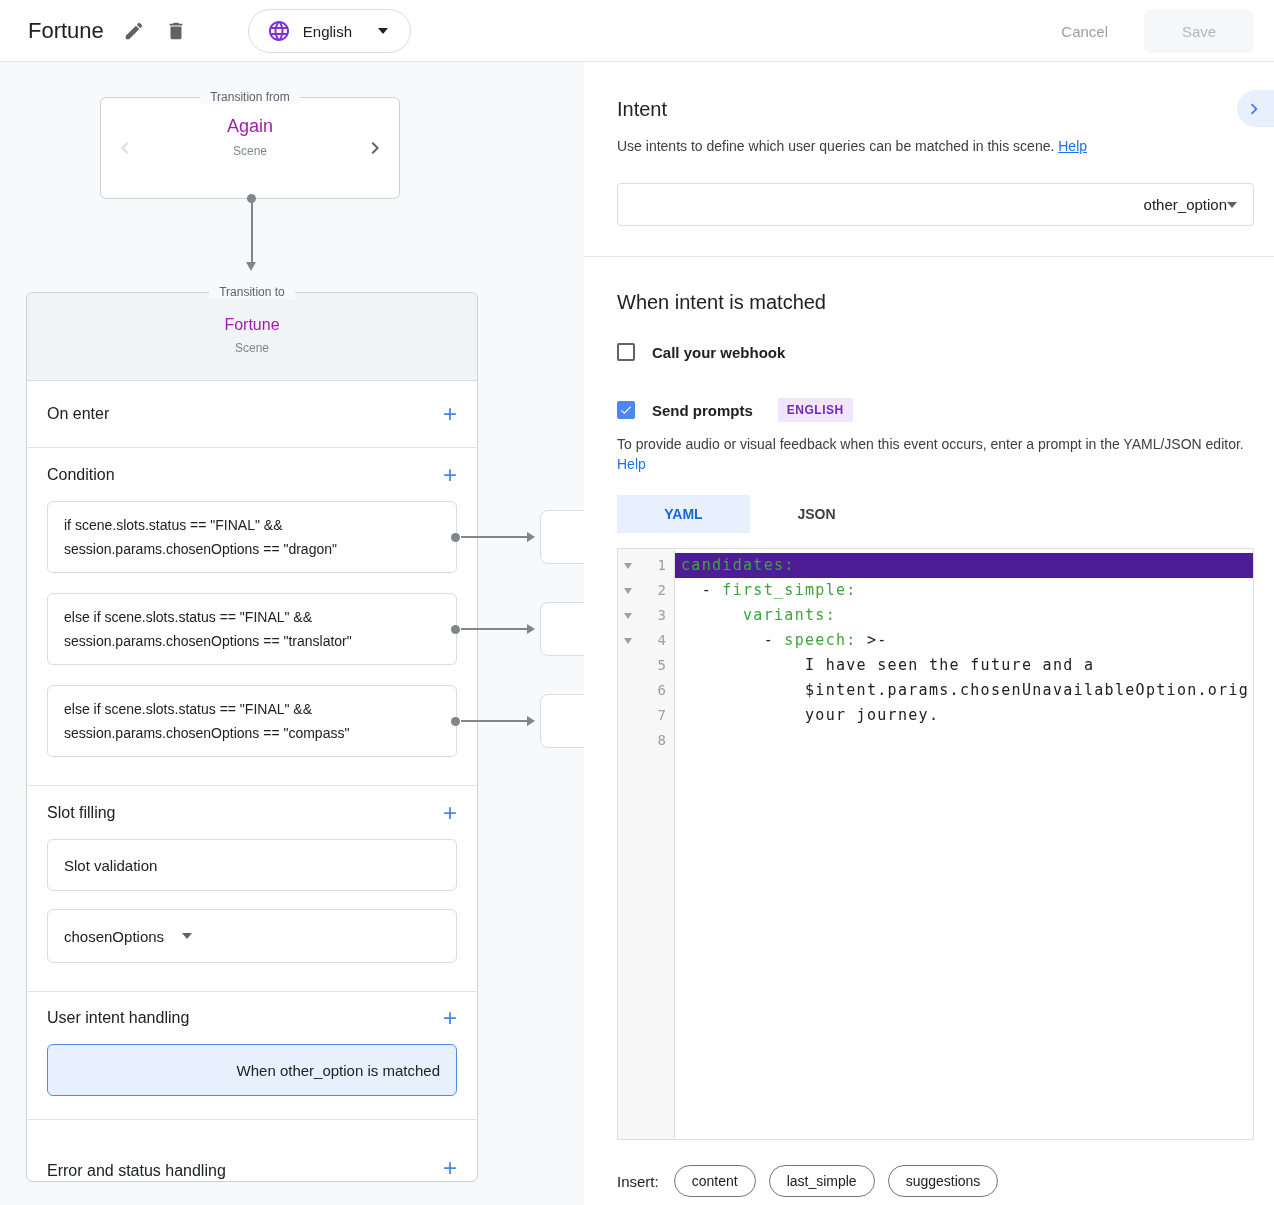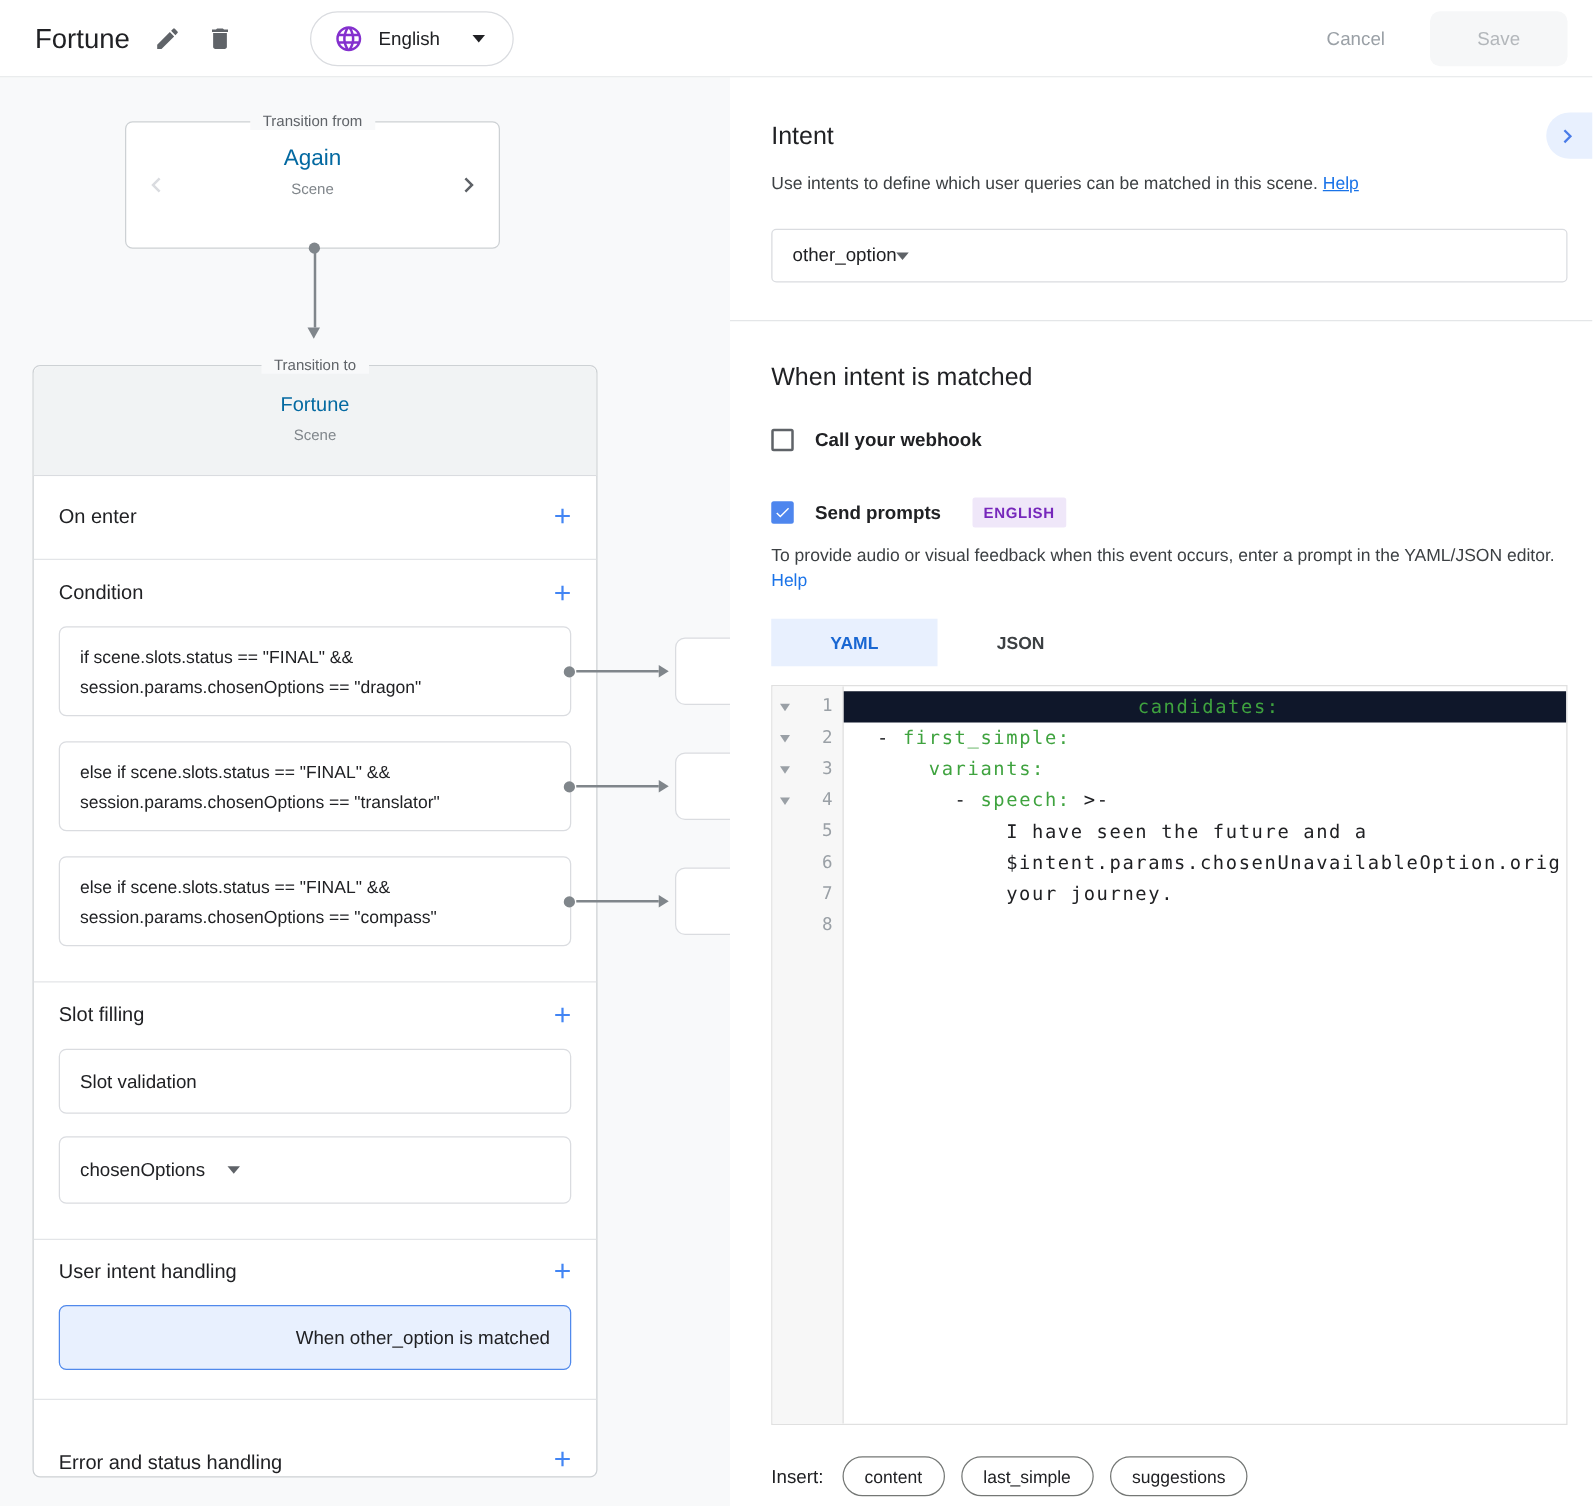--- a/index.html
+++ b/index.html
@@ -19,21 +19,21 @@
 
   
   .main { display:flex; height:1143px; }
   .canvas { position:relative; width:584px; background:#f8f9fa; overflow:hidden; flex:none; }
   .panel { position:relative; width:690px; background:#fff; flex:none; }
 
   
   .tf-card { position:absolute; left:100px; top:35px; width:300px; height:102px; background:#fff; border:1px solid #cdd1d4; border-radius:6px; display:flex; align-items:center; justify-content:space-between; padding:0 12px; }
   .legend { position:absolute; top:-8px; left:50%; transform:translateX(-50%); background:#f8f9fa; padding:0 10px; font-size:12px; color:#5f6368; white-space:nowrap; }
   .tf-center { position:absolute; left:0; right:0; top:18px; text-align:center; }
-  .scene-name { font-size:18px; color:#0369a1; }
+  .scene-name { font-size:18px; color:#a21caf; }
   .scene-sub { font-size:12px; color:#80868b; margin-top:7px; }
 
   
   .down-arrow { position:absolute; left:246px; top:132px; width:11px; height:80px; }
   .down-arrow .dot { position:absolute; left:1px; top:0; width:9px; height:9px; border-radius:50%; background:#80868b; }
   .down-arrow .line { position:absolute; left:4.5px; top:6px; width:2px; height:62px; background:#80868b; }
   .down-arrow .head { position:absolute; left:0; top:68px; width:0; height:0; border-left:5.5px solid transparent; border-right:5.5px solid transparent; border-top:9px solid #80868b; }
 
   
   .tt-card { position:absolute; left:26px; top:230px; width:452px; height:890px; background:#fff; border:1px solid #cdd1d4; border-radius:6px; }
@@ -62,21 +62,21 @@
   .sec-uih .sec-head { height:52px; }
   .selected-box { margin:0 20px 23px 20px; height:52px; background:#e8f0fe; border:1.5px solid #5089ec; border-radius:6px; display:flex; align-items:center; padding:0 16px; font-size:15px; color:#202124;justify-content:flex-end; }
   .sec-error { height:60px; display:flex; align-items:flex-end; justify-content:space-between; padding:0 20px; }
 
   
   .collapse-btn { position:absolute; top:28px; right:0; width:37px; height:37px; background:#e8f0fe; border-radius:18.5px 0 0 18.5px; display:flex; align-items:center; justify-content:center; padding-right:3px; cursor:pointer; }
   .p-title { position:absolute; left:33px; top:36px; font-size:20px; color:#202124; }
   .p-desc { position:absolute; left:33px; top:76px; font-size:14px; color:#3c4043; }
   .link { color:#1a73e8; cursor:pointer; }
   .link.u { text-decoration:underline; }
-  .p-select { position:absolute; left:33px; top:121px; width:637px; height:43px; border:1px solid #dadce0; border-radius:4px; background:#fff; display:flex; align-items:center; justify-content:flex-start; padding:0 16px; }
+  .p-select { position:absolute; left:33px; top:121px; width:637px; height:43px; border:1px solid #dadce0; border-radius:4px; background:#fff; display:flex; align-items:center; justify-content:flex-end; padding:0 16px; }
   .p-select .val { font-size:15px; color:#202124; }
   .p-select .caret-down { border-top-color:#5f6368; margin:0; }
   .p-divider { position:absolute; left:0; right:0; top:194px; height:1px; background:#e4e6e8; }
   .p-matched { position:absolute; left:33px; top:229px; font-size:20px; color:#202124; }
   .chk-row { position:absolute; left:33px; display:flex; align-items:center; gap:17px; }
   .row-webhook { top:281px; }
   .row-prompts { top:336px; }
   .chk { width:18px; height:18px; border-radius:2px; flex:none; }
   .chk.off { border:2px solid #5f6368; background:#fff; }
   .chk.on { background:#4e86ee; display:flex; align-items:center; justify-content:center; }
@@ -89,21 +89,21 @@
 
   
   .editor { position:absolute; left:33px; top:486px; width:637px; height:592px; border:1px solid #e0e0e0; background:#fff; overflow:hidden; }
   .gutter-bg { position:absolute; left:0; top:0; bottom:0; width:57px; background:#f7f7f7; border-right:1px solid #e0e0e0; }
   .cm-rows { position:relative; padding-top:4px; }
   .cm-row { display:flex; height:25px; line-height:25px; }
   .cm-gutter { width:57px; flex:none; position:relative; }
   .fold { position:absolute; left:6px; top:10px; width:0; height:0; border-left:4.5px solid transparent; border-right:4.5px solid transparent; border-top:6px solid #9aa0a6; }
   .lnum { position:absolute; right:9px; top:0; font-family:"DejaVu Sans Mono", monospace; font-size:14px; color:#9aa0a6; }
   .cm-code { flex:1; font-family:"DejaVu Sans Mono", monospace; font-size:15px; letter-spacing:1.3px; white-space:pre; overflow:hidden; padding-left:6px; color:#202124; }
-  .cm-row.hl .cm-code { background:#0f172a;text-align:center; }
+  .cm-row.hl .cm-code { background:#4c1d95; }
   .tok-key { color:#3fa33f; }
 
   .p-insert { position:absolute; left:33px; top:1103px; display:flex; align-items:center; gap:13px;justify-content:flex-end; }
   .insert-label { font-size:15px; color:#202124; margin-right:2px; }
   .chip { height:32px; padding:0 17px; display:flex; align-items:center; border:1px solid #747775; border-radius:16px; background:#fff; font-size:14px; color:#202124; cursor:pointer; }
 
   svg { display:block; }
 </style>
 </head>
 <body>

